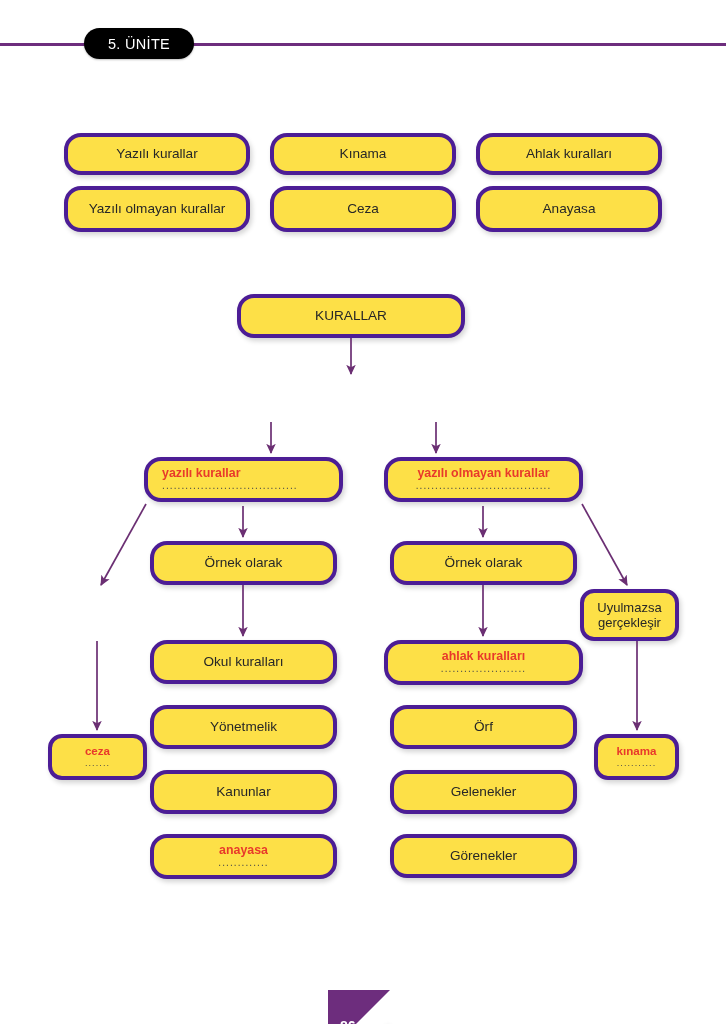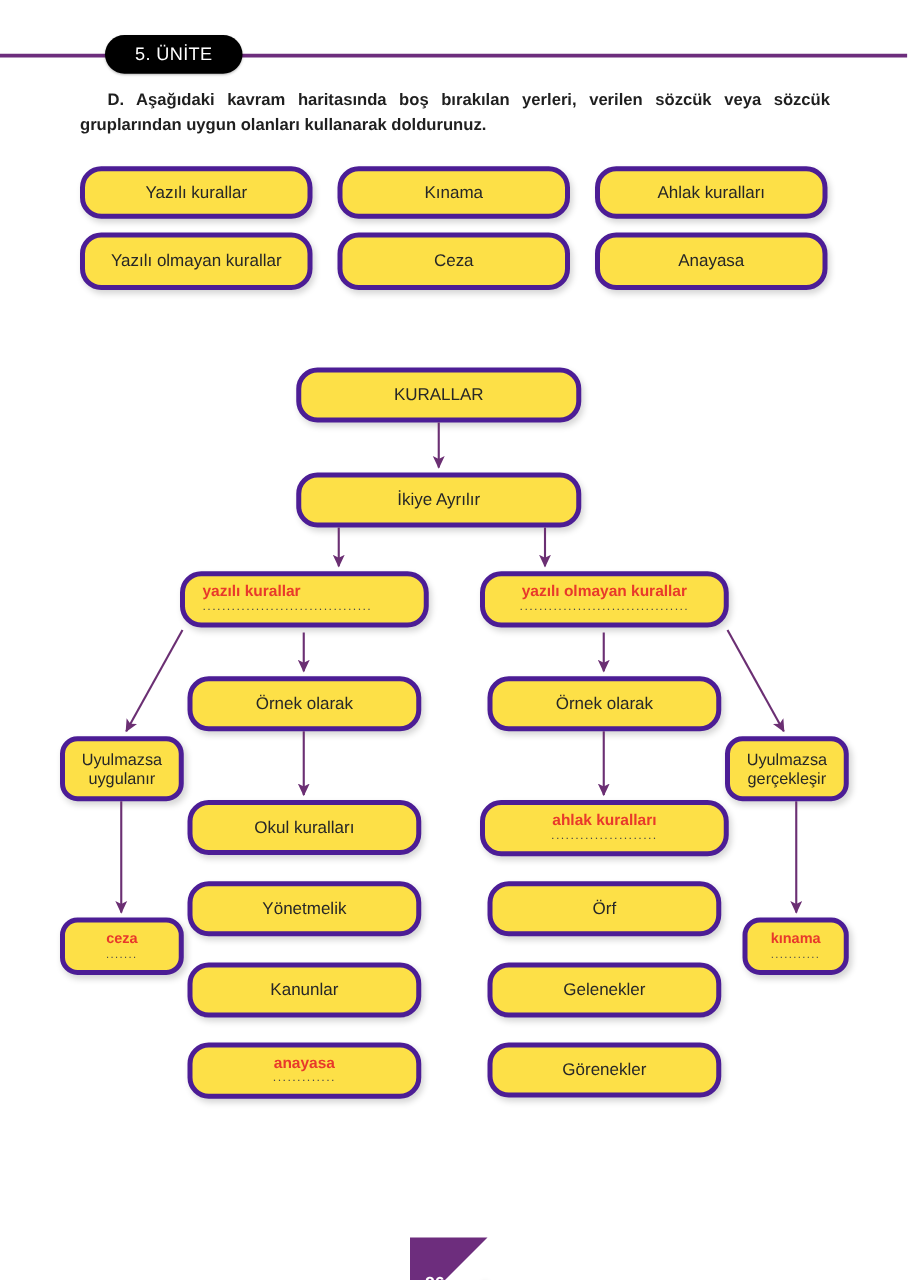--- a/index.html
+++ b/index.html
@@ -169,24 +169,20 @@
   }
 </style>
 </head>
 <body>
 
 <div id="page">
 
   <div class="header-rule"></div>
   <div class="unit-badge">5. ÜNİTE</div>
 
-  <div class="instruction">
-    <span class="lead">D.</span>
-    <span>Aşağıdaki kavram haritasında boş bırakılan yerleri, verilen sözcük veya sözcük gruplarından uygun olanları kullanarak doldurunuz.</span>
-  </div>
 
   <div class="card wb" style="left:64px; top:133px; width:186px;">
     <span>Yazılı kurallar</span>
   </div>
   <div class="card wb" style="left:270px; top:133px; width:186px;">
     <span>Kınama</span>
   </div>
   <div class="card wb" style="left:476px; top:133px; width:186px;">
     <span>Ahlak kuralları</span>
   </div>
@@ -197,44 +193,38 @@
     <span>Ceza</span>
   </div>
   <div class="card wb" style="left:476px; top:186px; width:186px; height:46px;">
     <span>Anayasa</span>
   </div>
 
   <div class="card node" style="left:237px; top:294px; width:228px;">
     <span>KURALLAR</span>
   </div>
 
-  <div class="card node" style="left:237px; top:378px; width:228px;">
-    <span>İkiye Ayrılır</span>
-  </div>
 
   <div class="card node answer-cell" style="left:144px; top:457px; width:199px; height:45px;">
     <span class="answer-text left">yazılı kurallar</span>
     <span class="dots left">...................................</span>
   </div>
 
   <div class="card node answer-cell" style="left:384px; top:457px; width:199px; height:45px;">
     <span class="answer-text center">yazılı olmayan kurallar</span>
     <span class="dots center">...................................</span>
   </div>
 
   <div class="card node" style="left:150px; top:541px; width:187px;">
     <span>Örnek olarak</span>
   </div>
   <div class="card node" style="left:390px; top:541px; width:187px;">
     <span>Örnek olarak</span>
   </div>
 
-  <div class="card node-sm" style="left:48px; top:589px; width:99px;">
-    <span>Uyulmazsa uygulanır</span>
-  </div>
   <div class="card node-sm" style="left:580px; top:589px; width:99px;">
     <span>Uyulmazsa gerçekleşir</span>
   </div>
 
   <div class="card node" style="left:150px; top:640px; width:187px;">
     <span>Okul kuralları</span>
   </div>
   <div class="card node" style="left:150px; top:705px; width:187px;">
     <span>Yönetmelik</span>
   </div>

